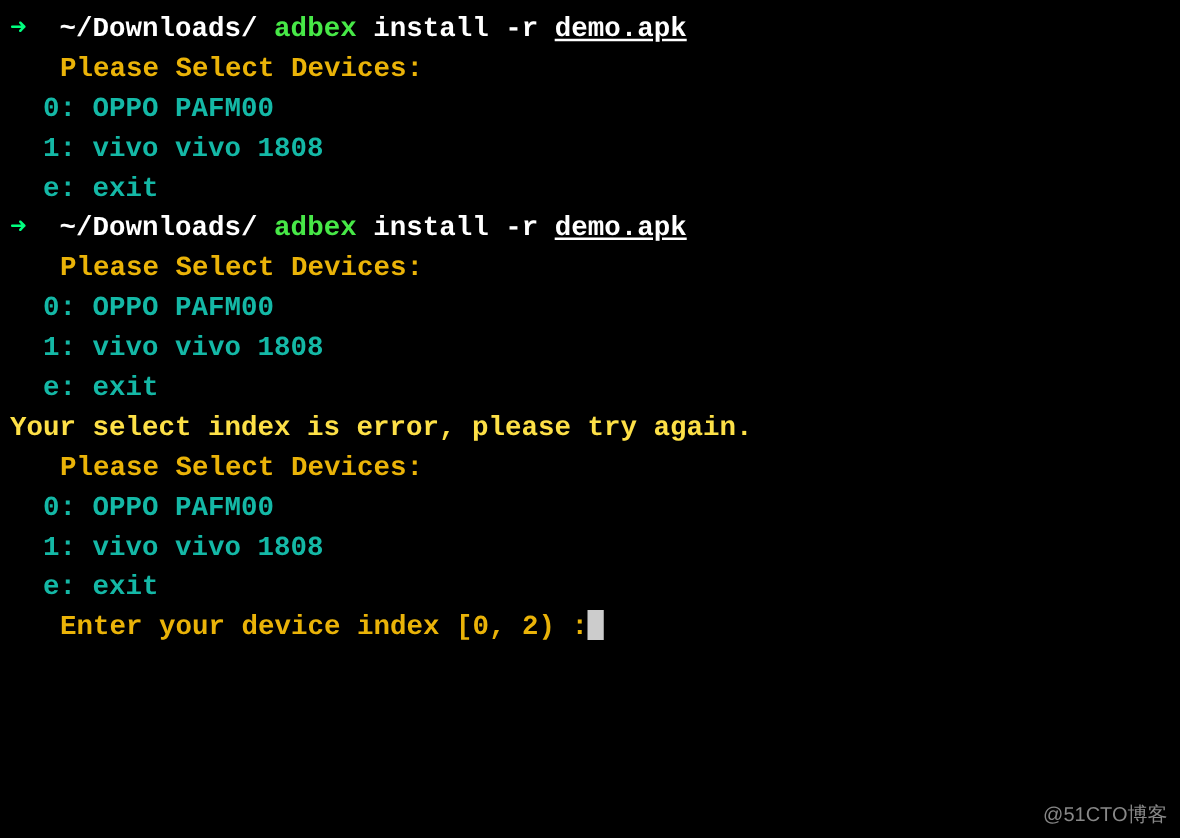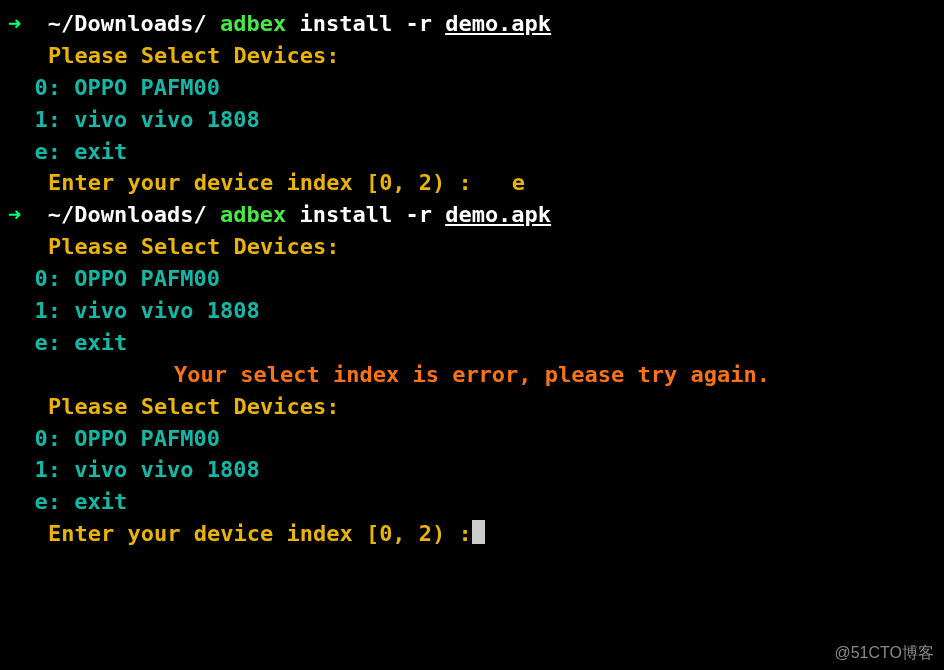--- a/index.html
+++ b/index.html
@@ -1,18 +1,19 @@
 <!DOCTYPE html>
 <html><head>
   <meta charset="utf-8">
   <style>
     * {
       margin: 0;
       padding: 0;
       box-sizing: border-box;
+      font-family: Liberation Mono, monospace;
     }
     body {
       background: #000000;
       color: #ffffff;
       font-family: "Menlo", "Monaco", "Consolas", monospace;
       font-size: 22px;
       font-weight: bold;
       line-height: 1.45;
       padding: 8px 8px;
       width: 944px;
@@ -40,22 +41,21 @@
       text-decoration: underline;
     }
     .prompt-text {
       color: #eab308;
       margin-left: 40px;
     }
     .device {
       color: #14b8a6;
     }
     .error {
-      color: #f97316;
-      text-align: center;
+      color: #fde047;
     }
     .cursor {
       display: inline-block;
       width: 13px;
       height: 24px;
       background: #cccccc;
       vertical-align: text-bottom;
       margin-bottom: 2px;
     }
     .watermark {
@@ -72,21 +72,20 @@
 <body>
 
 <div>
 
   <div class="line"><span class="arrow">➜</span>  <span class="path">~/Downloads/</span> <span class="cmd">adbex</span> <span class="args">install -r</span> <span class="file">demo.apk</span></div>
 
   <div class="line prompt-text">Please Select Devices:</div>
   <div class="line device">  0: OPPO PAFM00</div>
   <div class="line device">  1: vivo vivo 1808</div>
   <div class="line device">  e: exit</div>
-  <div class="line"><span class="prompt-text">Enter your device index [0, 2) :</span><span class="prompt-text">e</span></div>
 
   <div class="line"><span class="arrow">➜</span>  <span class="path">~/Downloads/</span> <span class="cmd">adbex</span> <span class="args">install -r</span> <span class="file">demo.apk</span></div>
 
   <div class="line prompt-text">Please Select Devices:</div>
   <div class="line device">  0: OPPO PAFM00</div>
   <div class="line device">  1: vivo vivo 1808</div>
   <div class="line device">  e: exit</div>
 
   <div class="line error">Your select index is error, please try again.</div>
 

